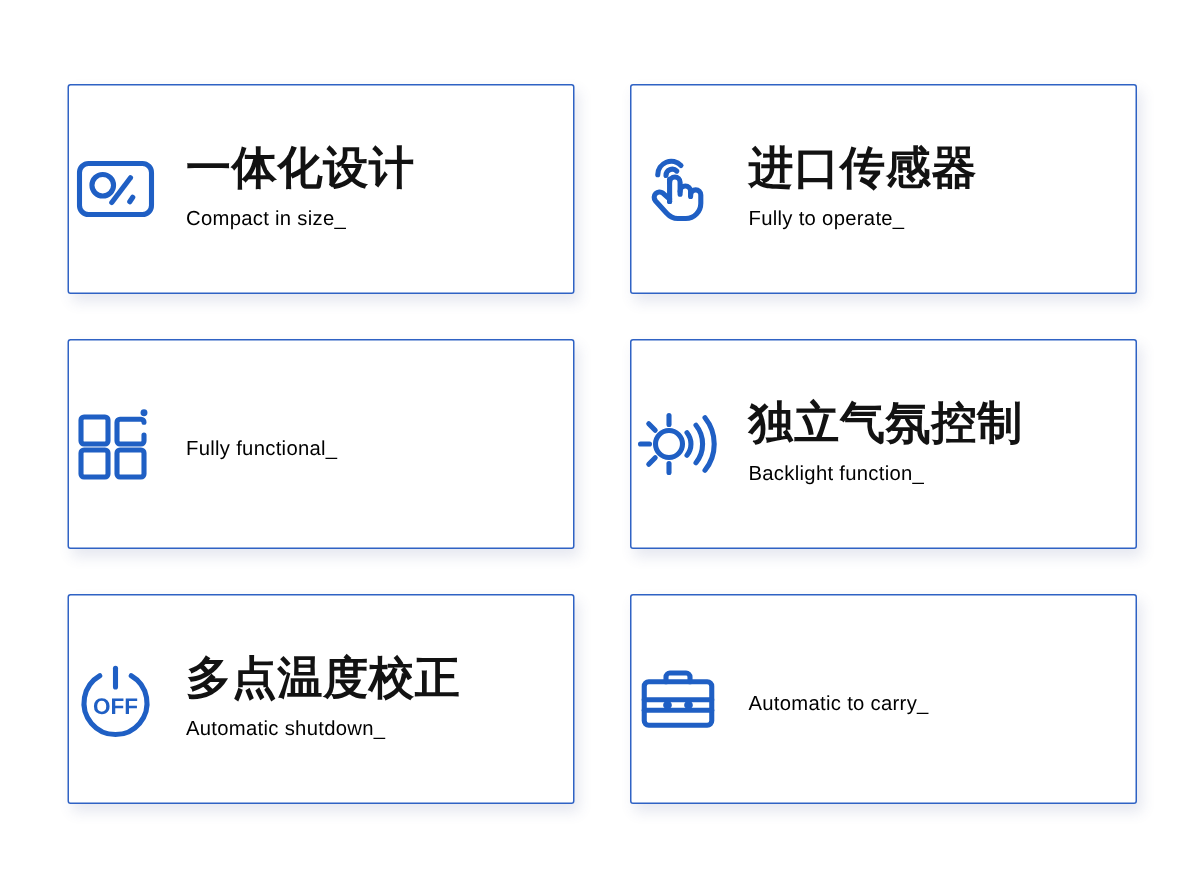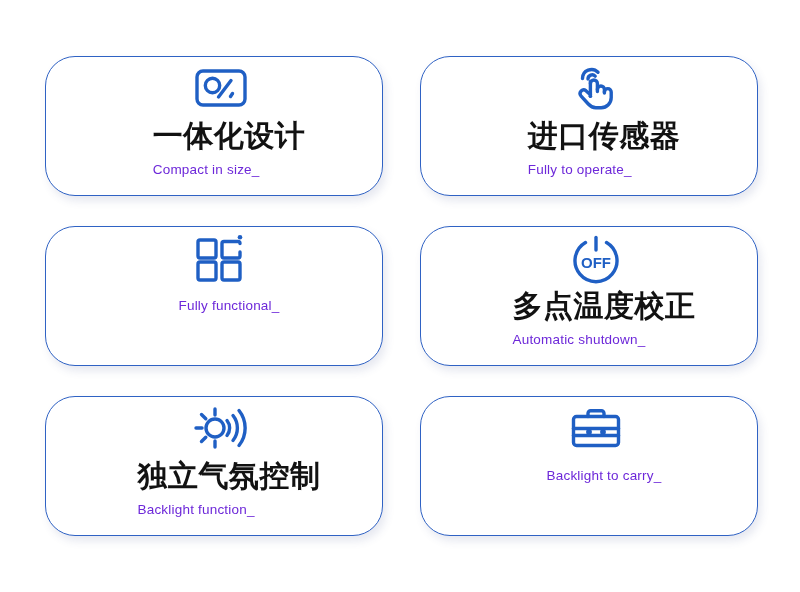--- a/index.html
+++ b/index.html
@@ -24,26 +24,24 @@
     row-gap: 30px;
     padding: 56px 43px 0 45px;
     align-content: start;
     justify-content: start;
   }
 
   .feature-card {
     position: relative;
     background: #ffffff;
     border: 1.4px solid #2f62c4;
-    border-radius: 30px;
+    border-radius: 2px;
     display: flex;
     align-items: center;
-    padding-left: 30px;
     box-shadow: 3px 5px 9px rgba(60, 80, 140, 0.13);
-    flex-direction: column;
   }
 
   .card-icon {
     flex: 0 0 auto;
     width: 62px;
     height: 62px;
     display: flex;
     align-items: center;
     justify-content: center;
     margin-right: 16px;
@@ -69,21 +67,21 @@
     line-height: 1.12;
     color: #121212;
     letter-spacing: 0.5px;
     white-space: nowrap;
   }
 
   .card-subtitle {
     font-family: "Liberation Sans", sans-serif;
     font-size: 13.5px;
     line-height: 1.2;
-    color: #6d28d9;
+    color: #000000;
     margin-top: 9px;
     letter-spacing: 0.2px;
     white-space: nowrap;
   }
 
   
   .ic { fill: none; stroke: #1f5fc4; stroke-width: 3.4; stroke-linecap: round; stroke-linejoin: round; }
   .ic-fill { fill: #1f5fc4; stroke: none; }
   .off-text { font-family: "Liberation Sans", sans-serif; font-weight: bold; font-size: 15px; fill: #1f5fc4; stroke: none; }
 </style>
@@ -136,60 +134,60 @@
       </svg>
     </span>
     <span class="card-text">
       <span class="card-subtitle">Fully functional_</span>
     </span>
   </div>
 
   <div class="feature-card">
     <span class="card-icon">
       <svg viewBox="0 0 62 62" aria-hidden="true">
-        <path class="ic" d="M20.5 15.5a21 21 0 1 0 21 0"></path>
-        <line class="ic" x1="31" y1="10.5" x2="31" y2="23"></line>
-        <text class="off-text" x="31" y="41" text-anchor="middle">OFF</text>
-      </svg>
-    </span>
-    <span class="card-text">
-      <span class="card-title">多点温度校正</span>
-      <span class="card-subtitle">Automatic shutdown_</span>
-    </span>
-  </div>
-
-  <div class="feature-card">
-    <span class="card-icon">
-      <svg viewBox="0 0 62 62" aria-hidden="true">
         <circle class="ic" cx="25" cy="31" r="9"></circle>
         <line class="ic" x1="25" y1="12" x2="25" y2="18"></line>
         <line class="ic" x1="25" y1="44" x2="25" y2="50"></line>
         <line class="ic" x1="6" y1="31" x2="12" y2="31"></line>
         <line class="ic" x1="11.5" y1="17.5" x2="15.8" y2="21.8"></line>
         <line class="ic" x1="11.5" y1="44.5" x2="15.8" y2="40.2"></line>
         <path class="ic" d="M37 23.5a12 12 0 0 1 0 15"></path>
         <path class="ic" d="M43 18.5a20 20 0 0 1 0 25"></path>
         <path class="ic" d="M49 13.5a28 28 0 0 1 0 35"></path>
       </svg>
     </span>
     <span class="card-text">
       <span class="card-title">独立气氛控制</span>
       <span class="card-subtitle">Backlight function_</span>
     </span>
   </div>
 
   <div class="feature-card">
     <span class="card-icon">
       <svg viewBox="0 0 62 62" aria-hidden="true">
+        <path class="ic" d="M20.5 15.5a21 21 0 1 0 21 0"></path>
+        <line class="ic" x1="31" y1="10.5" x2="31" y2="23"></line>
+        <text class="off-text" x="31" y="41" text-anchor="middle">OFF</text>
+      </svg>
+    </span>
+    <span class="card-text">
+      <span class="card-title">多点温度校正</span>
+      <span class="card-subtitle">Automatic shutdown_</span>
+    </span>
+  </div>
+
+  <div class="feature-card">
+    <span class="card-icon">
+      <svg viewBox="0 0 62 62" aria-hidden="true">
         <path class="ic" d="M23 19.5v-3.2a2.6 2.6 0 0 1 2.6 -2.6h10.8a2.6 2.6 0 0 1 2.6 2.6v3.2"></path>
         <rect class="ic" x="8.5" y="19.5" width="45" height="29" rx="3"></rect>
         <line class="ic" x1="8.5" y1="31.5" x2="53.5" y2="31.5"></line>
         <line class="ic" x1="8.5" y1="38.5" x2="53.5" y2="38.5"></line>
         <circle class="ic-fill" cx="24" cy="35" r="2.9"></circle>
         <circle class="ic-fill" cx="38" cy="35" r="2.9"></circle>
       </svg>
     </span>
     <span class="card-text">
-      <span class="card-subtitle">Backlight to carry_</span>
+      <span class="card-subtitle">Automatic to carry_</span>
     </span>
   </div>
 
 </div>
 
 </body></html>

